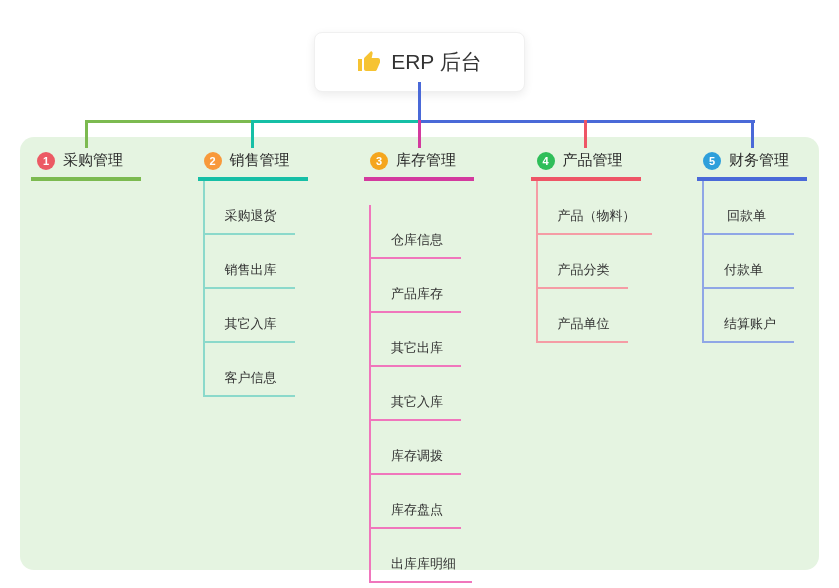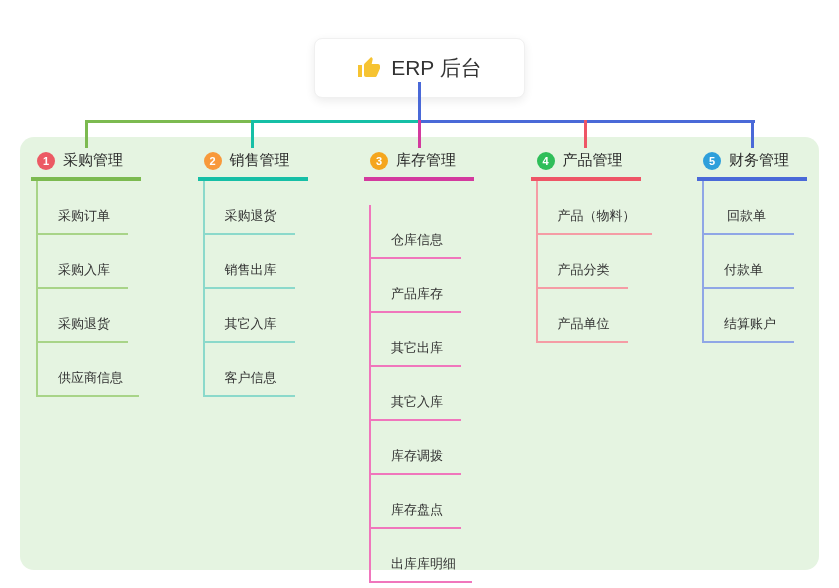--- a/index.html
+++ b/index.html
@@ -7,21 +7,21 @@
     width:839px;height:588px;position:relative;overflow:hidden;
     background:#ffffff;
     font-family:"Liberation Sans","DejaVu Sans",sans-serif;
   }
   #stage{position:absolute;inset:0;}
   .panel{
     position:absolute;left:20px;top:137px;width:799px;height:433px;
     background:#e5f4e1;border-radius:14px;
   }
   .root-card{
-    position:absolute;left:314px;top:38px;width:211px;height:60px;
+    position:absolute;left:314px;top:32px;width:211px;height:60px;
     background:#ffffff;border:1px solid #f0f0f0;border-radius:8px;
     box-shadow:0 3px 10px rgba(0,0,0,0.08);
     display:flex;align-items:center;justify-content:center;gap:10px;
     font-size:21px;color:#333;box-sizing:border-box;
   }
   .root-card .thumb{width:24px;height:24px;display:block;}
   .vline,.hline{position:absolute;}
   .branch-col{position:absolute;width:150px;}
   .branch-header{
     width:110px;display:flex;align-items:center;gap:8px;
@@ -65,34 +65,20 @@
       <div class="vline" style="left: 417.5px; top: 120px; width: 3px; height: 28px; background: rgb(211, 58, 158);"></div>
       <div class="vline" style="left: 584px; top: 120px; width: 3px; height: 28px; background: rgb(238, 85, 102);"></div>
       <div class="vline" style="left: 750.5px; top: 120px; width: 3px; height: 28px; background: rgb(74, 105, 216);"></div>
     </div>
   <div id="branches">
       <div class="branch-col" style="left: 31px; top: 148px;">
         <div class="branch-header" style="border-bottom: 4px solid rgb(124, 186, 80);">
           <span class="badge" style="background: rgb(236, 90, 100);">1</span>
           <span>采购管理</span>
         </div>
-        <ul class="items" style="margin-left: 5px; border-left: 2px solid rgb(168, 212, 136);">
-          <li class="item" style="border-bottom: 2px solid rgb(168, 212, 136);">
-            <span>采购订单</span>
-          </li>
-          <li class="item" style="border-bottom: 2px solid rgb(168, 212, 136);">
-            <span>采购入库</span>
-          </li>
-          <li class="item" style="border-bottom: 2px solid rgb(168, 212, 136);">
-            <span>采购退货</span>
-          </li>
-          <li class="item" style="border-bottom: 2px solid rgb(168, 212, 136);">
-            <span>供应商信息</span>
-          </li>
-        </ul>
       </div>
       <div class="branch-col" style="left: 197.5px; top: 148px;">
         <div class="branch-header" style="border-bottom: 4px solid rgb(22, 191, 166);">
           <span class="badge" style="background: rgb(248, 153, 59);">2</span>
           <span>销售管理</span>
         </div>
         <ul class="items" style="margin-left: 5px; border-left: 2px solid rgb(139, 217, 203);">
           <li class="item" style="border-bottom: 2px solid rgb(139, 217, 203);">
             <span>采购退货</span>
           </li>

